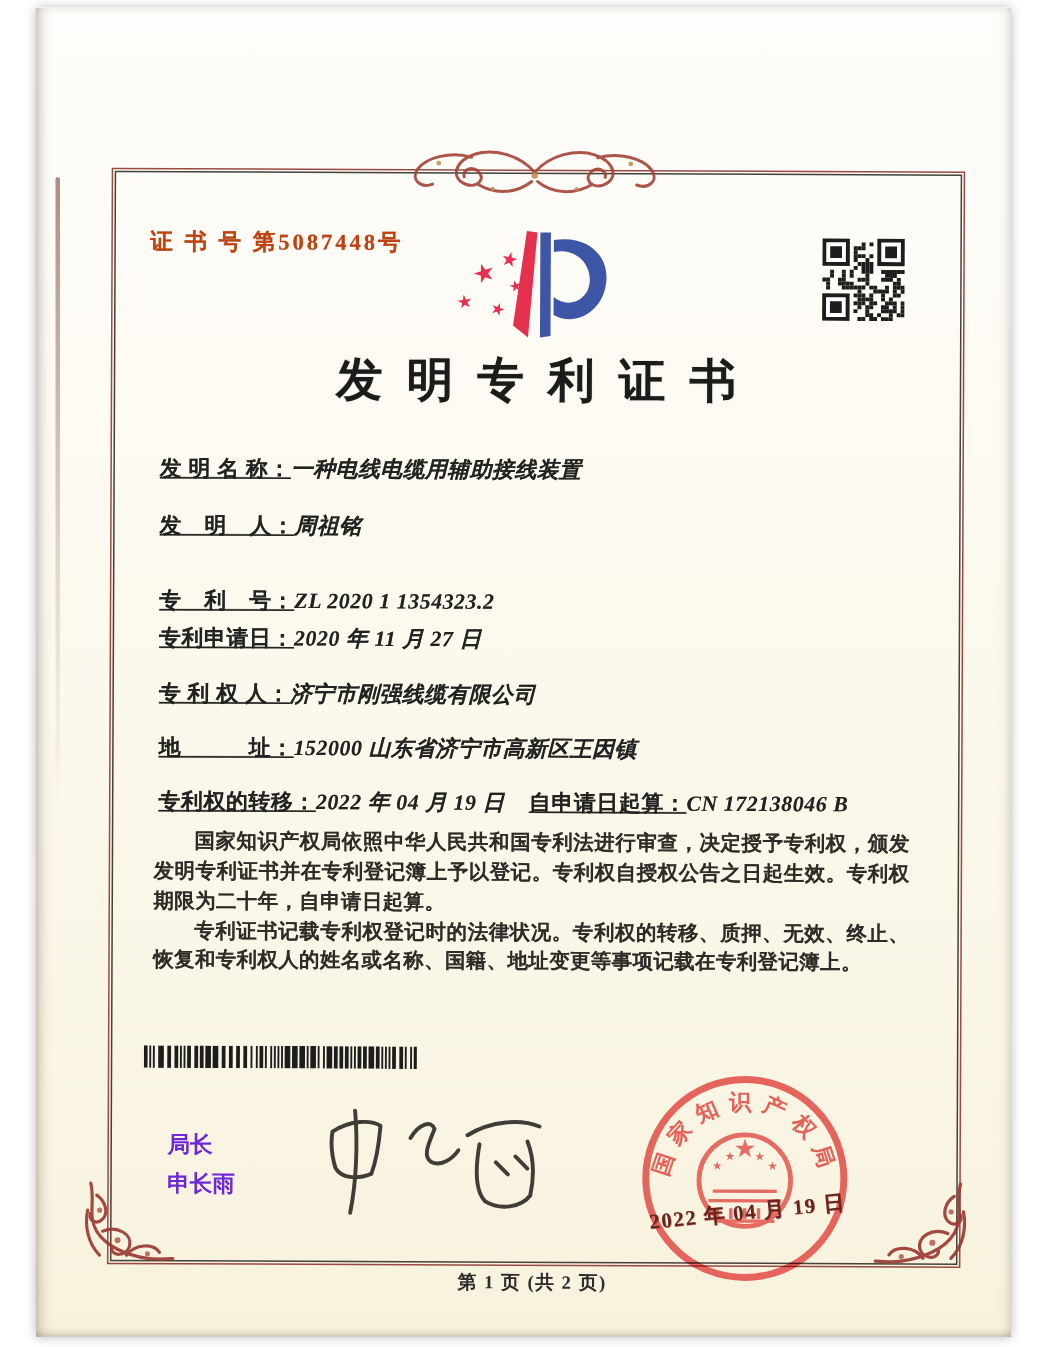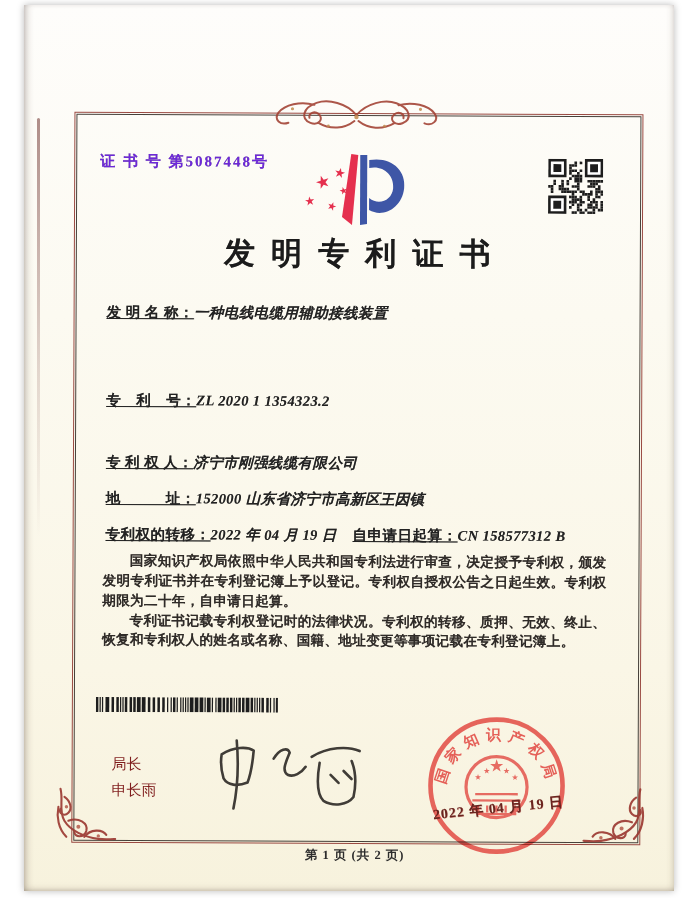--- a/index.html
+++ b/index.html
@@ -14,42 +14,42 @@
   }
   .canvas{position:absolute;inset:0;transform:rotate(.25deg);}
   .edge-streak{
     position:absolute;left:37px;top:118px;width:3px;height:420px;
     background:linear-gradient(180deg,rgba(110,50,45,.55),rgba(110,50,45,.18) 60%,rgba(110,50,45,0));
     border-radius:2px;
   }
   .frame{position:absolute;left:73px;top:113px;width:567px;height:729px;border:1px solid #9a4a42;}
   .frame-inner{position:absolute;inset:1px;border:1px solid #46413a;}
   .cert-no{
-    position:absolute;left:99px;top:153px;font-size:15px;font-weight:700;color:#6d28d9;
+    position:absolute;left:99px;top:153px;font-size:15px;font-weight:700;color:#c2410c;
     letter-spacing:2px;white-space:nowrap;text-shadow:0 0 .5px rgba(0,0,0,.4);
   }
   .qr{position:absolute;left:547px;top:158px;width:55px;height:55px;}
   .logo{position:absolute;left:292px;top:148px;width:116px;height:84px;}
   .title{
     position:absolute;left:73px;top:233px;width:567px;text-align:center;
     font-size:31px;font-weight:700;color:#1b1b1b;letter-spacing:.52em;text-indent:.52em;
     white-space:nowrap;text-shadow:0 0 .6px rgba(0,0,0,.5);
   }
   .row{position:absolute;left:106px;white-space:nowrap;font-size:14.5px;font-weight:700;color:#222;
     text-shadow:0 0 .4px rgba(0,0,0,.45);}
   .row .flabel{letter-spacing:.5px;text-decoration:underline;}
   .row .fvalue{letter-spacing:.4px;font-style:italic;}
   .pair2{position:absolute;left:247px;top:0;white-space:nowrap;}
   .paras{position:absolute;left:103px;top:552px;width:504px;color:#2f2b28;}
   .paras p{
     margin:0;font-size:13.6px;line-height:1.46;text-indent:2em;font-weight:600;
     text-align:justify;letter-spacing:.3px;text-shadow:0 0 .4px rgba(40,30,25,.4);
   }
   .barcode{position:absolute;left:97px;top:698px;width:182px;height:15px;}
-  .signer{position:absolute;left:113px;top:752px;font-size:15px;font-weight:400;color:#7f1d1d;line-height:1.75;}
+  .signer{position:absolute;left:113px;top:752px;font-size:15px;font-weight:700;color:#6d28d9;line-height:1.75;}
   .signature{position:absolute;left:205px;top:733px;width:165px;height:82px;}
   .seal{position:absolute;left:427px;top:714px;width:142px;height:142px;mix-blend-mode:multiply;opacity:.95;}
   .seal-date{
     position:absolute;left:425px;top:799px;width:150px;text-align:center;
     font-size:14px;font-weight:700;color:#69241f;transform:rotate(-6deg);
     letter-spacing:1px;white-space:nowrap;text-shadow:.4px .4px 0 rgba(150,40,35,.55);
   }
   .footer{
     position:absolute;left:73px;top:847px;width:567px;text-align:center;
     font-size:12.5px;font-weight:700;color:#2c2c2c;letter-spacing:1px;
@@ -269,33 +269,39 @@
     <polygon points="58,6 65,7 59,77 49,69" fill="#e5304e"></polygon>
     <polygon points="67,7 74,7 74,76 67,77" fill="#3e56a6"></polygon>
     <path d="M76,12 C98,8 113,22 111,40 C109,60 90,70 76,62 L76,50 C86,58 99,52 100,40 C101,27 90,17 76,20 Z" fill="#3e56a6"></path>
   </svg>
 
   <div class="title">发明专利证书</div>
 
   <div class="row" style="top:304px">
     <span class="flabel">发 明 名 称：</span><span class="fvalue">一种电线电缆用辅助接线装置</span>
   </div>
+  <div class="row" style="top:342px">
+    <span class="flabel">发　明　人：</span><span class="fvalue">周祖铭</span>
+  </div>
   <div class="row" style="top:392px">
     <span class="flabel">专　利　号：</span><span class="fvalue">ZL 2020 1 1354323.2</span>
+  </div>
+  <div class="row" style="top:417px">
+    <span class="flabel">专利申请日：</span><span class="fvalue">2020 年 11 月 27 日</span>
   </div>
   <div class="row" style="top:454px">
     <span class="flabel">专 利 权 人：</span><span class="fvalue">济宁市刚强线缆有限公司</span>
   </div>
   <div class="row" style="top:490px">
     <span class="flabel">地　　　址：</span><span class="fvalue">152000 山东省济宁市高新区王因镇</span>
   </div>
   <div class="row" style="top:526px">
     <span class="flabel">专利权的转移：</span><span class="fvalue">2022 年 04 月 19 日</span>
     <span class="pair2">
-      <span class="flabel">自申请日起算：</span><span class="fvalue">CN 158577312 B</span>
+      <span class="flabel">自申请日起算：</span><span class="fvalue">CN 172138046 B</span>
     </span>
   </div>
 
   <div class="paras">
     <p>国家知识产权局依照中华人民共和国专利法进行审查，决定授予专利权，颁发发明专利证书并在专利登记簿上予以登记。专利权自授权公告之日起生效。专利权期限为二十年，自申请日起算。</p>
     <p>专利证书记载专利权登记时的法律状况。专利权的转移、质押、无效、终止、恢复和专利权人的姓名或名称、国籍、地址变更等事项记载在专利登记簿上。</p>
   </div>
 
   <svg id="barcode" class="barcode" viewBox="0 0 182 15" preserveAspectRatio="none">
       <rect x="0" y="0" width="2.5" height="15" fill="#1d1d1d"></rect>

